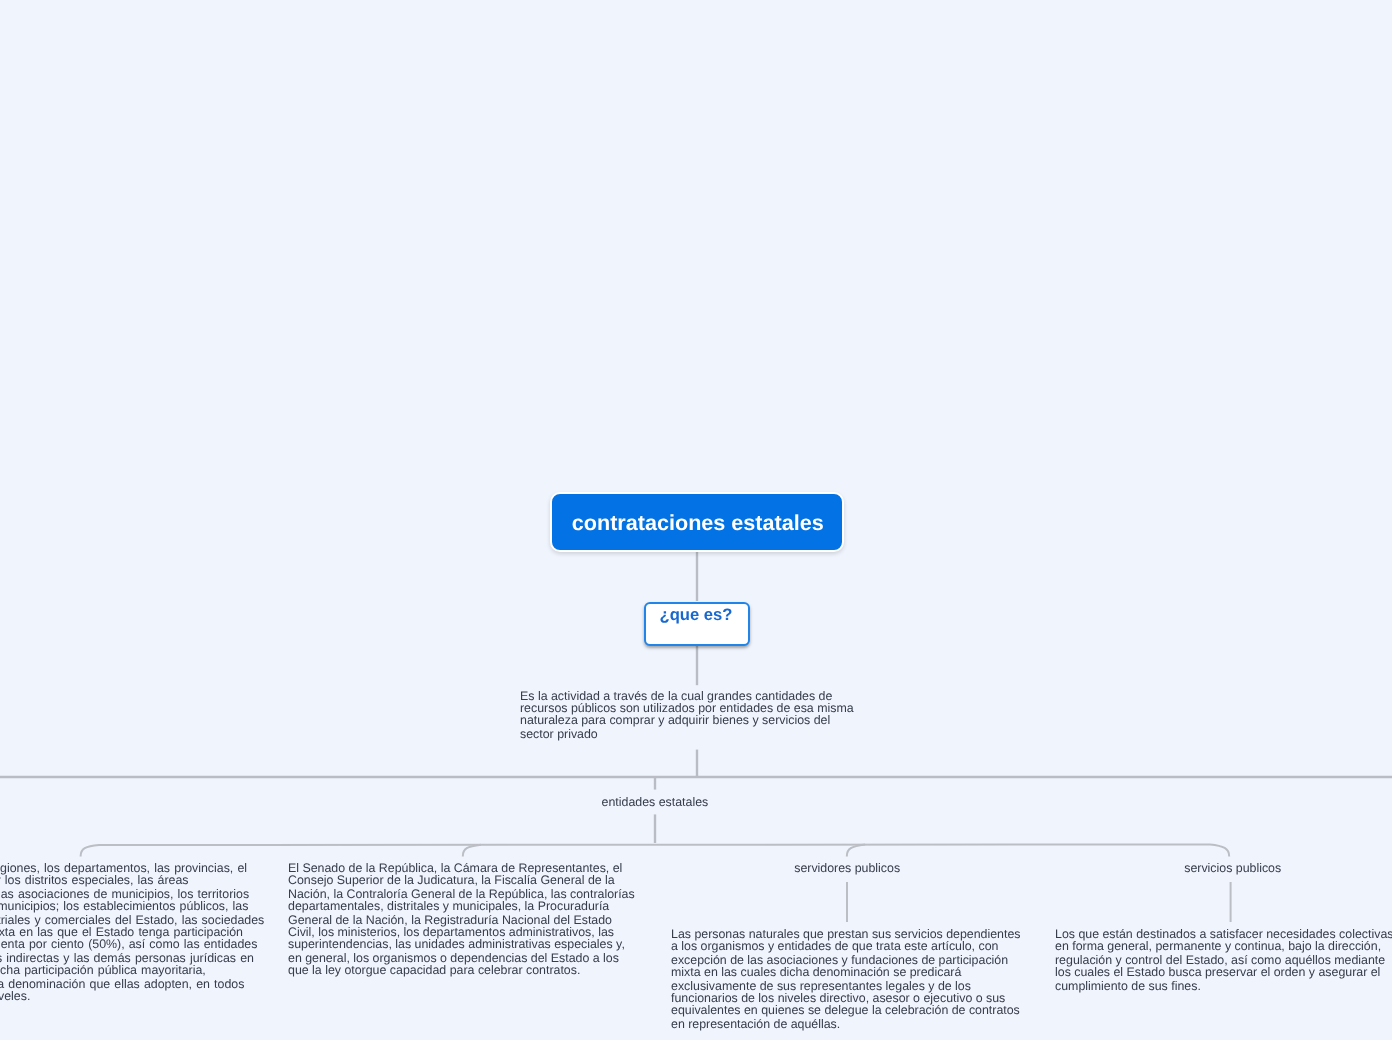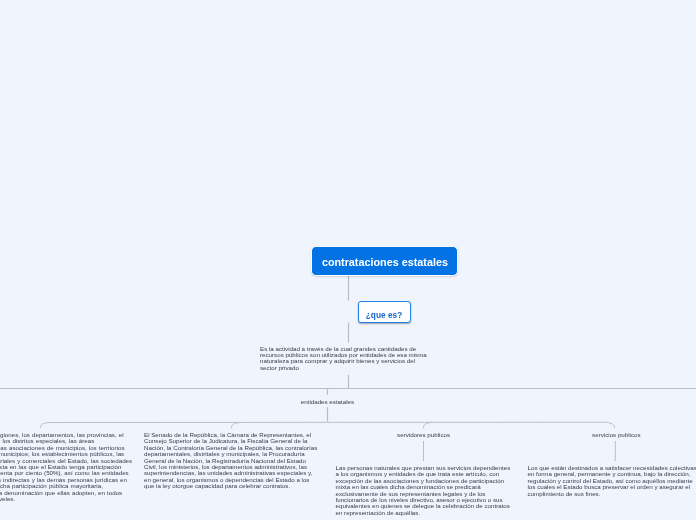--- a/index.html
+++ b/index.html
@@ -13,30 +13,28 @@
   #canvas{position:absolute;inset:0;}
   svg.links{position:absolute;left:0;top:0;width:696px;height:520px;pointer-events:none;}
   .node{position:absolute;box-sizing:border-box;}
   .root-node{
     left:275.3px;top:246.4px;width:147.2px;height:29.8px;
     background:#0272e4;border:1.8px solid #ffffff;border-radius:5px;
     color:#fff;font-weight:bold;font-size:10.8px;
     display:flex;align-items:center;justify-content:center;
     padding-top:2px;
     box-shadow:0 1px 2px rgba(0,0,0,.14);
-    margin-left:36px;
   }
   .q-node{
     left:321.5px;top:300.5px;width:53px;height:22px;
     background:#fff;border:1.8px solid #2184e9;border-radius:3px;
     color:#1868cf;font-weight:bold;font-size:8.3px;
-    display:flex;align-items:flex-end;justify-content:center;
+    display:flex;align-items:flex-start;justify-content:center;
     padding-bottom:2px;
     box-shadow:0 1px 1.6px rgba(0,0,0,.35);
-    margin-left:36px;
   }
   .plain{color:#363c4a;font-size:6.2px;line-height:6.4px;}
   .label{color:#363c4a;font-size:6.2px;white-space:nowrap;line-height:7px;}
 </style>
 </head>
 <body>
 
 <div id="canvas">
   <svg class="links" viewBox="0 0 696 520">
     <path d="M348.5,276 L348.5,300.5" stroke="#b9bcc4" stroke-width="1.2" fill="none"></path>

